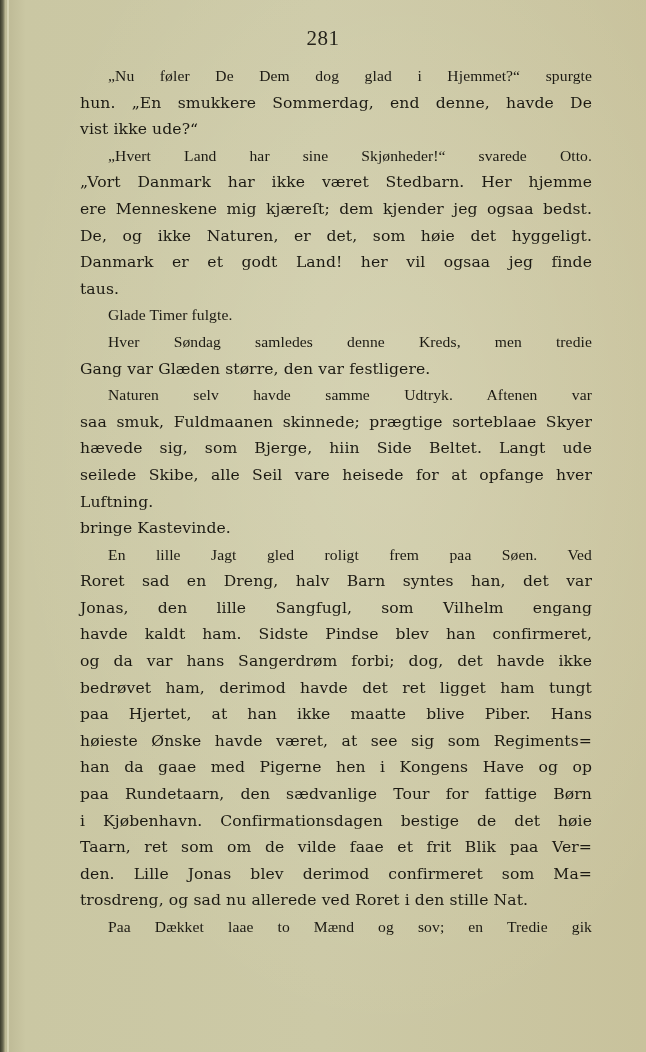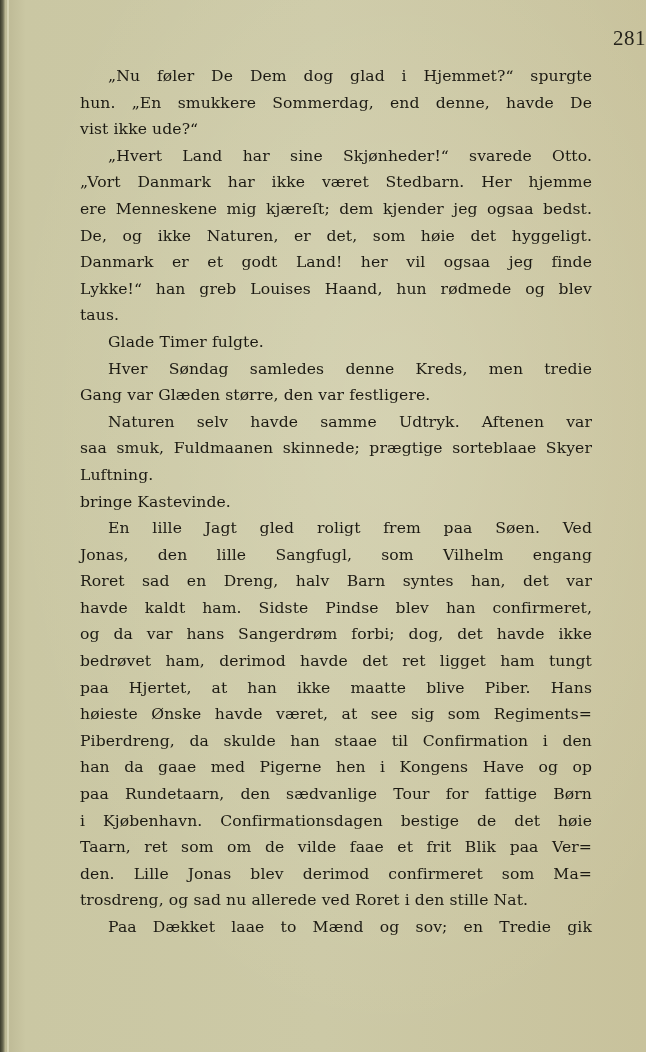--- a/index.html
+++ b/index.html
@@ -19,41 +19,41 @@
   .binding-edge {
     position: absolute; left: 0; top: 0; width: 5px; height: 1052px;
     background: linear-gradient(90deg, #3a3a2a 0%, #6b6a52 60%, #b2ae8a 100%);
   }
   .binding-line {
     position: absolute; left: 7px; top: 0; width: 2px; height: 1052px;
     background: #e0ddbf; opacity: 0.7;
   }
   .page-number {
     position: absolute; top: 26px; left: 0; width: 646px;
-    text-align: right;
+    text-align: center;
     font-family: "Liberation Serif", serif;
     font-size: 21px; letter-spacing: 0.5px;
     color: #25231a;
   }
   .text-block {
     position: absolute; left: 80px; top: 63px; width: 512px;
     font-family: "DejaVu Serif", serif;
     font-size: 15.6px;
     line-height: 26.6px;
     text-align: justify;
     letter-spacing: 0.1px;
     color: #1c1a13;
   }
   .line {
     display: block; white-space: nowrap;
     text-align-last: justify;
     height: 26.6px;
   }
   .line.last { text-align-last: left; }
-  .line.indent { padding-left: 28px; }
+  .line.indent { padding-left: 28px; font-family: Liberation Serif, serif; }
 </style>
 </head>
 <body>
 
 <div class="page">
   <div class="binding-edge"></div>
   <div class="binding-line"></div>
 
   <div class="page-number">281</div>
 
@@ -64,53 +64,53 @@
       <span class="line">hun. „En smukkere Sommerdag, end denne, havde De</span>
       <span class="line last">vist ikke ude?“</span>
     </div>
 
     <div>
       <span class="line indent">„Hvert Land har sine Skjønheder!“ svarede Otto.</span>
       <span class="line">„Vort Danmark har ikke været Stedbarn. Her hjemme</span>
       <span class="line">ere Menneskene mig kjæreſt; dem kjender jeg ogsaa bedst.</span>
       <span class="line">De, og ikke Naturen, er det, som høie det hyggeligt.</span>
       <span class="line">Danmark er et godt Land! her vil ogsaa jeg finde</span>
-      <span class="line">Lykke!“ han greb Louises Haand, hun rødmede og blev</span>
       <span class="line last">taus.</span>
     </div>
 
     <div>
       <span class="line indent last">Glade Timer fulgte.</span>
     </div>
 
     <div>
       <span class="line indent">Hver Søndag samledes denne Kreds, men tredie</span>
       <span class="line last">Gang var Glæden større, den var festligere.</span>
     </div>
 
     <div>
       <span class="line indent">Naturen selv havde samme Udtryk. Aftenen var</span>
       <span class="line">saa smuk, Fuldmaanen skinnede; prægtige sorteblaae Skyer</span>
+      <span class="line">hævede sig, som Bjerge, hiin Side Beltet. Langt ude</span>
+      <span class="line">seilede Skibe, alle Seil vare heisede for at opfange hver</span>
       <span class="line last">Luftning.</span>
     </div>
 
     <div>
       <span class="line last">bringe Kastevinde.</span>
     </div>
 
     <div>
       <span class="line indent">En lille Jagt gled roligt frem paa Søen. Ved</span>
+      <span class="line">Roret sad en Dreng, halv Barn syntes han, det var</span>
       <span class="line">Jonas, den lille Sangfugl, som Vilhelm engang</span>
-      <span class="line">Roret sad en Dreng, halv Barn syntes han, det var</span>
       <span class="line">havde kaldt ham. Sidste Pindse blev han confirmeret,</span>
       <span class="line">og da var hans Sangerdrøm forbi; dog, det havde ikke</span>
       <span class="line">bedrøvet ham, derimod havde det ret ligget ham tungt</span>
       <span class="line">paa Hjertet, at han ikke maatte blive Piber. Hans</span>
       <span class="line">høieste Ønske havde været, at see sig som Regiments=</span>
-      <span class="line">Piberdreng, da skulde han staae til Confirmation i den</span>
       <span class="line">han da gaae med Pigerne hen i Kongens Have og op</span>
       <span class="line">paa Rundetaarn, den sædvanlige Tour for fattige Børn</span>
       <span class="line">i Kjøbenhavn. Confirmationsdagen bestige de det høie</span>
       <span class="line">Taarn, ret som om de vilde faae et frit Blik paa Ver=</span>
       <span class="line">den. Lille Jonas blev derimod confirmeret som Ma=</span>
       <span class="line last">trosdreng, og sad nu allerede ved Roret i den stille Nat.</span>
     </div>
 
     <div>
       <span class="line indent">Paa Dækket laae to Mænd og sov; en Tredie gik</span>

